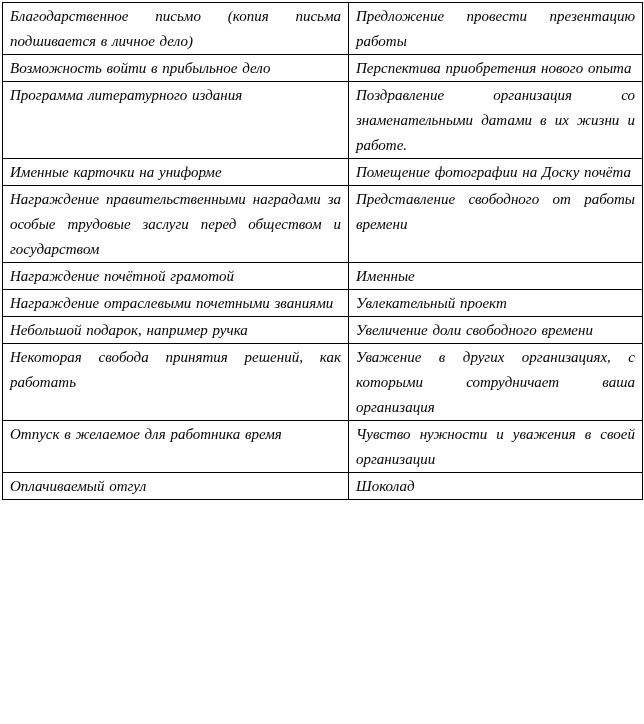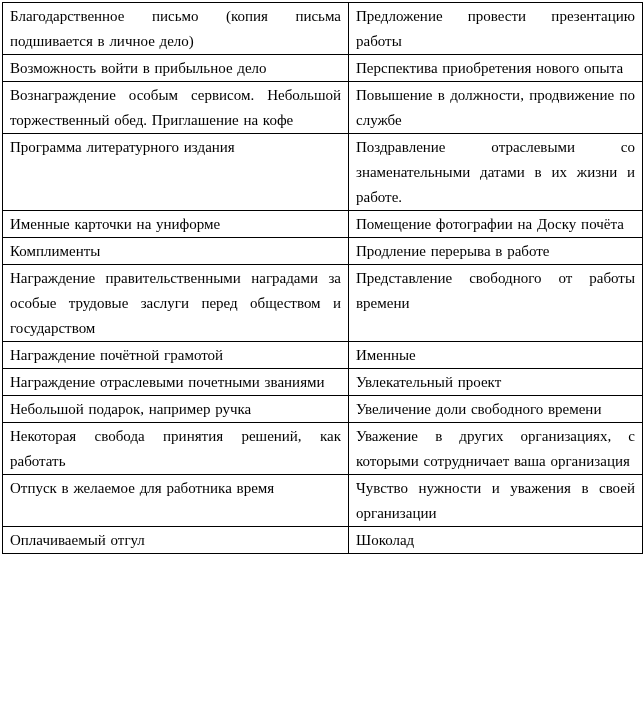--- a/index.html
+++ b/index.html
@@ -26,20 +26,21 @@
   table.doc-table td {
     border: 1px solid #000000;
     vertical-align: top;
     padding: 1px 7px 0 7px;
     font-size: 15px;
     line-height: 25px;
     color: #000000;
     text-align: justify;
     word-spacing: 1px;
     overflow: hidden;
+    font-style: italic;
   }
 </style>
 </head>
 <body>
 
 <div class="page">
   <table class="doc-table">
     <colgroup>
       <col class="c-left">
       <col class="c-right">
@@ -47,34 +48,26 @@
     <tbody>
       <tr>
         <td>Благодарственное письмо (копия письма подшивается в личное дело)</td>
         <td>Предложение провести презентацию работы</td>
       </tr>
       <tr>
         <td>Возможность войти в прибыльное дело</td>
         <td>Перспектива приобретения нового опыта</td>
       </tr>
       <tr>
-        <td>Вознаграждение особым сервисом. Небольшой торжественный обед. Приглашение на кофе</td>
-        <td>Повышение в должности, продвижение по службе</td>
-      </tr>
-      <tr>
         <td>Программа литературного издания</td>
-        <td>Поздравление отраслевыми со знаменательными датами в их жизни и работе.</td>
+        <td>Поздравление организация со знаменательными датами в их жизни и работе.</td>
       </tr>
       <tr>
         <td>Именные карточки на униформе</td>
         <td>Помещение фотографии на Доску почёта</td>
-      </tr>
-      <tr>
-        <td>Комплименты</td>
-        <td>Продление перерыва в работе</td>
       </tr>
       <tr>
         <td>Награждение правительственными наградами за особые трудовые заслуги перед обществом и государством</td>
         <td>Представление свободного от работы времени</td>
       </tr>
       <tr>
         <td>Награждение почётной грамотой</td>
         <td>Именные</td>
       </tr>
       <tr>

